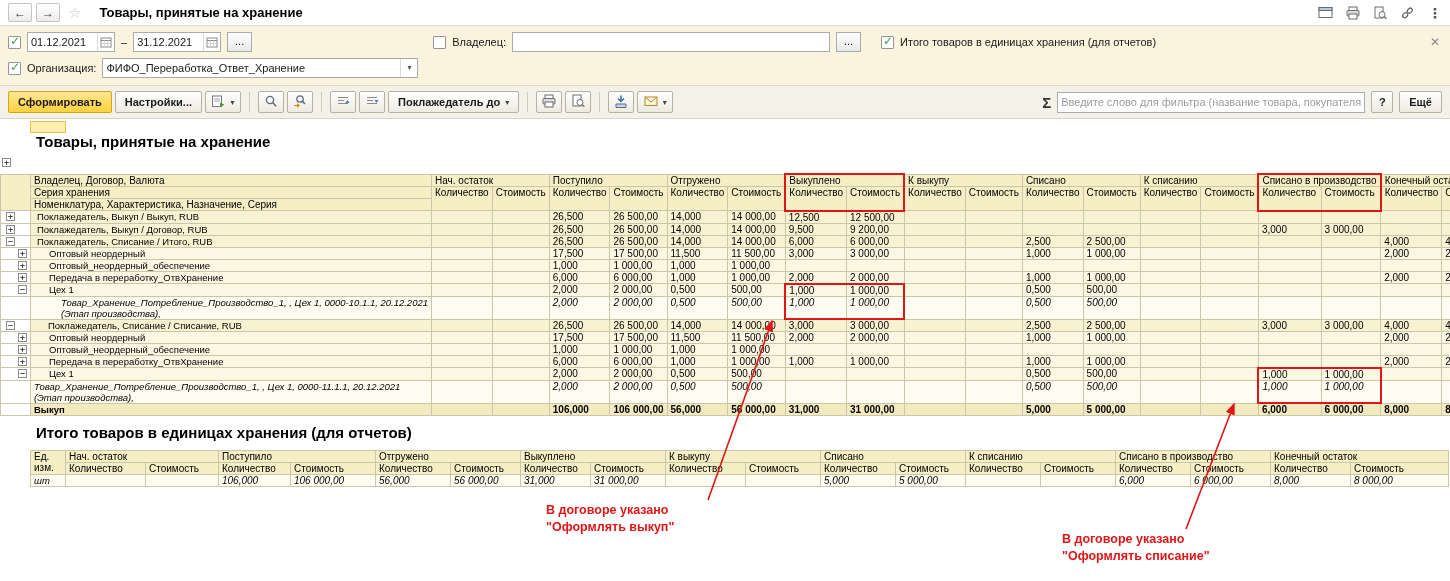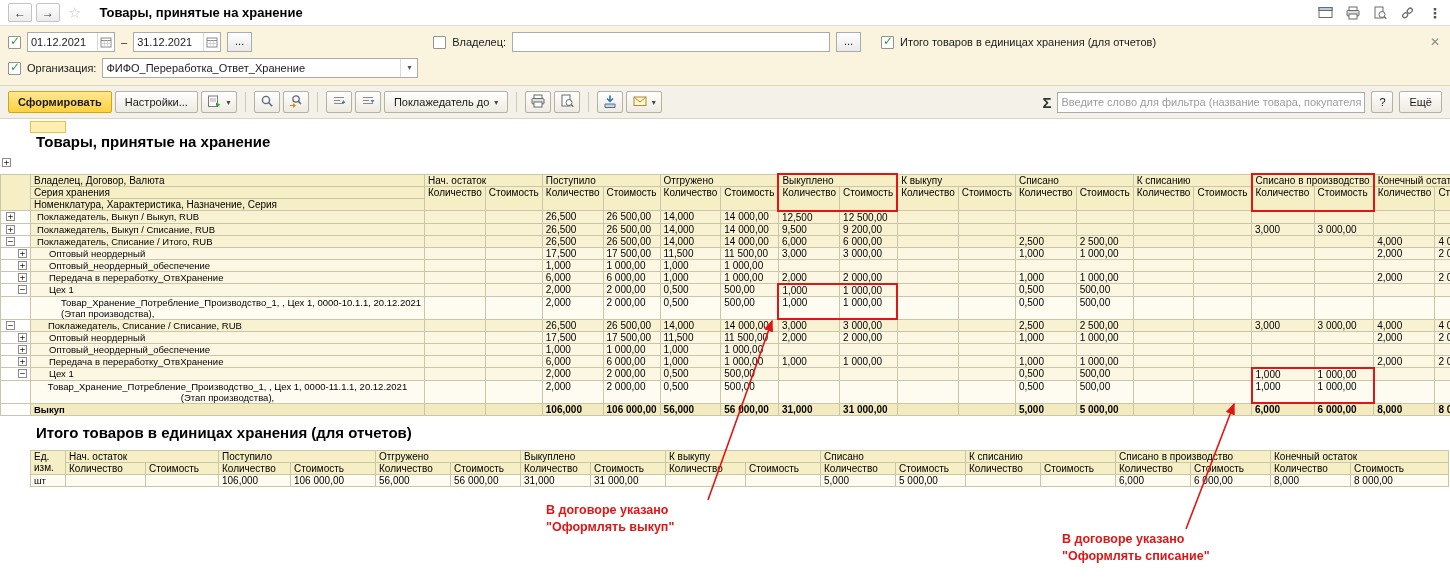--- a/index.html
+++ b/index.html
@@ -45,21 +45,21 @@
   .combo-field { width:316px; }
   .combo-btn { width:17px; height:18px; border-left:1px solid #DADADA; text-align:center;
     font-size:8px; color:#555; line-height:18px; cursor:pointer; flex:none; }
   .panel-close { margin-left:auto; color:#8a8a8a; font-size:12px; cursor:pointer; padding:0 2px; }
 
   
   .toolbar { height:33px; background:#F4F1E8; border-bottom:1px solid #D8D4C6;
     display:flex; align-items:center; padding:0 8px; gap:3px; }
   .tb-btn { height:22px; border:1px solid #B5B1A3; border-radius:2px;
     background:linear-gradient(#FFFFFF,#EDEAE0); font-size:11px; padding:0 9px;
-    display:flex; align-items:center; gap:5px; cursor:pointer; color:#1a1a1a; flex:none; }
+    display:flex; align-items:center; gap:5px; cursor:pointer; color:#1a1a1a; flex:none;font-weight:bold; }
   .tb-btn.primary { background:linear-gradient(#FFE793,#FFD13F); border-color:#D3A60B; font-weight:bold; }
   .tb-icon { width:26px; padding:0; justify-content:center; }
   .tb-sep { width:1px; height:20px; background:#CFCBBC; margin:0 5px; flex:none; }
   .tb-right { margin-left:auto; display:flex; align-items:center; gap:6px; }
   .sigma { font-size:15px; font-weight:bold; color:#333; }
   .tb-filter { width:308px; height:21px; }
   .tb-filter input::placeholder { color:#9C9C9C; }
   .dd { font-size:8px; color:#444; }
 
   
@@ -80,21 +80,21 @@
   table.rep th { background:#F6EEC4; }
   th.gut, td.gut { border:none; background:#fff; padding:0; }
   .exp { display:inline-block; width:9px; height:9px; border:1px solid #8C8C8C;
     background:#fff; font-size:9px; line-height:7px; text-align:center; color:#222;
     cursor:pointer; vertical-align:top; margin-top:1px;
     font-family:"DejaVu Sans Mono",monospace; }
   td.cnum { text-align:right; }
   td.cname { font-size:9.5px; }
   tr.lvl0 td:not(.gut) { background:#F9F2D2; }
   tr.lvl1 td:not(.gut) { background:#FCF7E2; }
-  tr.lvl2 td:not(.gut) { background:#FEFCF0; }
+  tr.lvl2 td:not(.gut) { background:#FEFCF0;font-style:italic; }
   tr.total td:not(.gut) { background:#F3EABF; font-weight:bold; }
   tr.dbl td { height:22px; }
   .rt { border-top:2px solid #E01616 !important; }
   .rb { border-bottom:2px solid #E01616 !important; }
   .rl { border-left:2px solid #E01616 !important; }
   .rr { border-right:2px solid #E01616 !important; }
 
   .anno { position:absolute; color:#E01616; font-weight:bold; font-size:12.5px; line-height:17px; }
   #anno-1 { left:546px; top:383px; }
   #anno-2 { left:1062px; top:412px; }
@@ -395,21 +395,21 @@
           <td class="cnum"></td>
           <td class="cnum"></td>
           <td class="cnum"></td>
           <td class="cnum"></td>
           <td class="cnum"></td>
           <td class="cnum"></td>
           <td class="cnum"></td>
         </tr>
         <tr class="lvl0">
           <td class="gut"><span class="exp" style="margin-left: 2px;">+</span></td>
-          <td class="cname" style="padding-left: 6px;">Поклажедатель, Выкуп / Списание, RUB</td>
+          <td class="cname" style="padding-left: 6px;">Поклажедатель, Выкуп / Договор, RUB</td>
           <td class="cnum"></td>
           <td class="cnum"></td>
           <td class="cnum">26,500</td>
           <td class="cnum">26 500,00</td>
           <td class="cnum">14,000</td>
           <td class="cnum">14 000,00</td>
           <td class="cnum">9,500</td>
           <td class="cnum">9 200,00</td>
           <td class="cnum"></td>
           <td class="cnum"></td>
@@ -662,21 +662,21 @@
           <td class="cnum">500,00</td>
           <td class="cnum"></td>
           <td class="cnum"></td>
           <td class="cnum rt rl">1,000</td>
           <td class="cnum rt rr">1 000,00</td>
           <td class="cnum"></td>
           <td class="cnum"></td>
         </tr>
         <tr class="lvl2 dbl">
           <td class="gut"></td>
-          <td class="cname" style=" text-align: center;">
+          <td class="cname" style="">
             <div>Товар_Хранение_Потребление_Производство_1, , Цех 1, 0000-11.1.1, 20.12.2021</div>
             <div>(Этап производства),</div>
           </td>
           <td class="cnum"></td>
           <td class="cnum"></td>
           <td class="cnum">2,000</td>
           <td class="cnum">2 000,00</td>
           <td class="cnum">0,500</td>
           <td class="cnum">500,00</td>
           <td class="cnum"></td>

